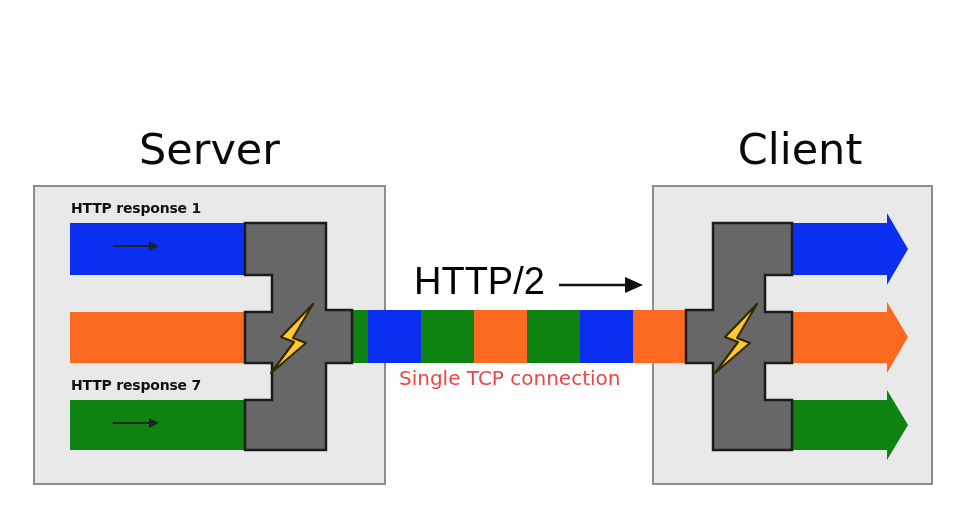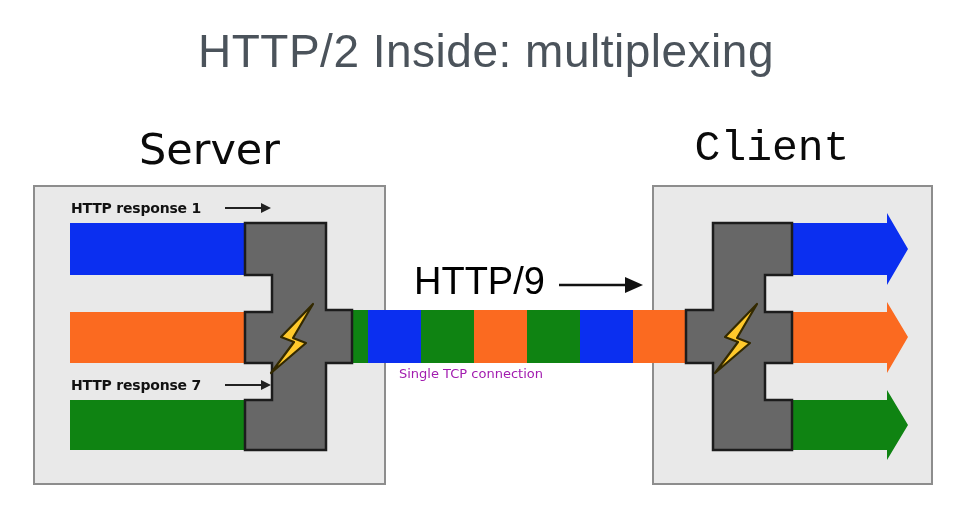--- a/index.html
+++ b/index.html
@@ -22,39 +22,40 @@
     letter-spacing: 0.5px;
   }
 
   .panel-label {
     top: 124px;
     text-align: center;
     font-size: 43px;
     color: #0a0a0a;
   }
   #server-label { left: 33px;  width: 353px; }
-  #client-label { left: 632px; width: 280px; font-family: Liberation Mono, monospace; }
+  #client-label { left: 660px; width: 280px; }
 
   .panel-box {
     top: 185px;
     height: 300px;
     background: #e9e9e9;
     border: 2px solid #8d8d8d;
     box-sizing: border-box;
     z-index: 0;
   }
   #server-box { left: 33px;  width: 353px; }
   #client-box { left: 652px; width: 281px; }
 
   .response-row {
     left: 71px;
     display: flex;
     align-items: center;
     gap: 24px;
     z-index: 3;
+    flex-direction: column;
   }
   .response-row .lbl {
     font-size: 14px;
     font-weight: bold;
     color: #111111;
     letter-spacing: -0.2px;
     white-space: nowrap;
   }
   #row-1 { top: 200px; }
   #row-2 { top: 289px; }
@@ -78,32 +79,31 @@
     gap: 14px;
     z-index: 3;
   }
   #protocol-label {
     font-family: "Liberation Sans", sans-serif;
     font-size: 38px;
     color: #000000;
   }
   #connection-caption {
     left: 399px; top: 366px;
-    font-size: 13px;
-    color: #a21caf;
+    font-size: 20px;
+    color: #ef4444;
     z-index: 3;
     white-space: nowrap;
   }
 </style>
 </head>
 <body>
 
 <div id="stage">
 
-  <div id="title" class="abs" style="color: rgb(75, 83, 91);">HTTP/2 Inside: multiplexing</div>
 
   <div id="server-label" class="abs panel-label">Server</div>
   <div id="client-label" class="abs panel-label">Client</div>
 
   <div id="server-box" class="abs panel-box" style="background-color: rgb(233, 233, 233);"></div>
   <div id="client-box" class="abs panel-box" style="background-color: rgb(233, 233, 233);"></div>
 
   <div id="row-1" class="abs response-row">
     <span class="lbl">HTTP response 1</span>
     <svg width="46" height="12" viewBox="0 0 46 12">
@@ -117,21 +117,21 @@
       <line x1="0" y1="6" x2="37" y2="6" stroke="#222" stroke-width="2"></line>
       <polygon points="36,1 46,6 36,11" fill="#222"></polygon>
     </svg>
   </div>
 
   <div id="bar-1" class="abs response-bar" style="background-color: rgb(11, 47, 240);"></div>
   <div id="bar-2" class="abs response-bar" style="background-color: rgb(251, 106, 32);"></div>
   <div id="bar-3" class="abs response-bar" style="background-color: rgb(15, 131, 18);"></div>
 
   <div id="protocol-row" class="abs">
-    <span id="protocol-label">HTTP/9</span>
+    <span id="protocol-label">HTTP/2</span>
     <svg width="84" height="20" viewBox="0 0 84 20" style="margin-top:6px">
       <line x1="0" y1="10" x2="68" y2="10" stroke="#111" stroke-width="2.4"></line>
       <polygon points="66,2 84,10 66,18" fill="#111"></polygon>
     </svg>
   </div>
 
   <div id="connection-caption" class="abs">Single TCP connection</div>
 
   <svg id="overlay-svg" class="abs" width="972" height="510" viewBox="0 0 972 510">
 

